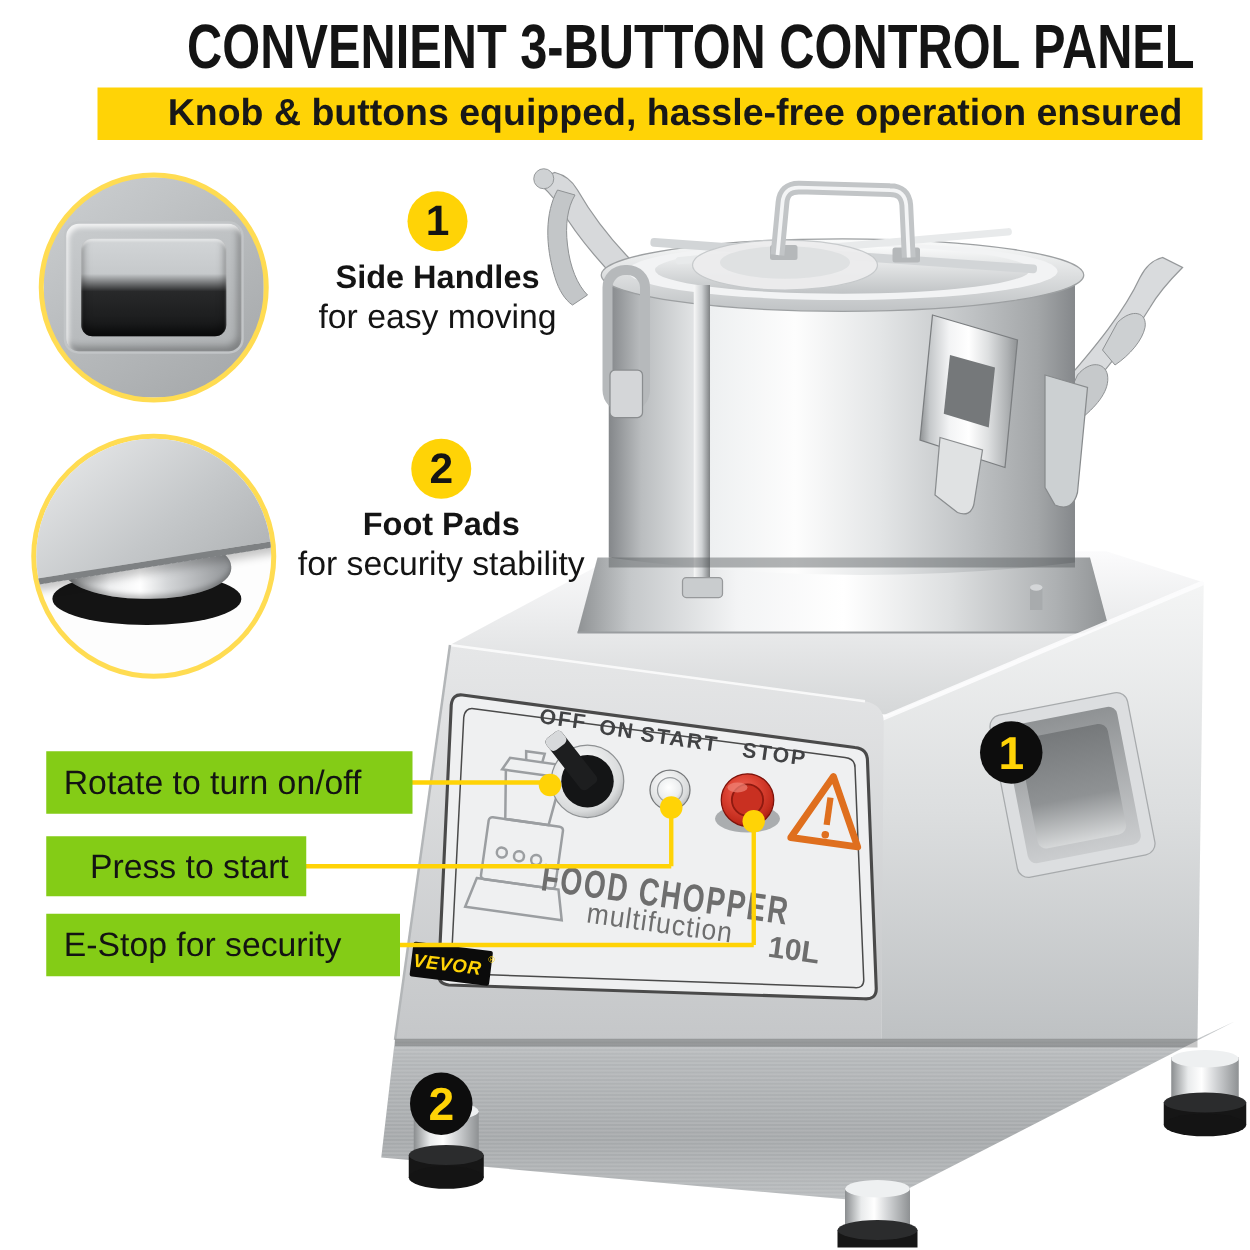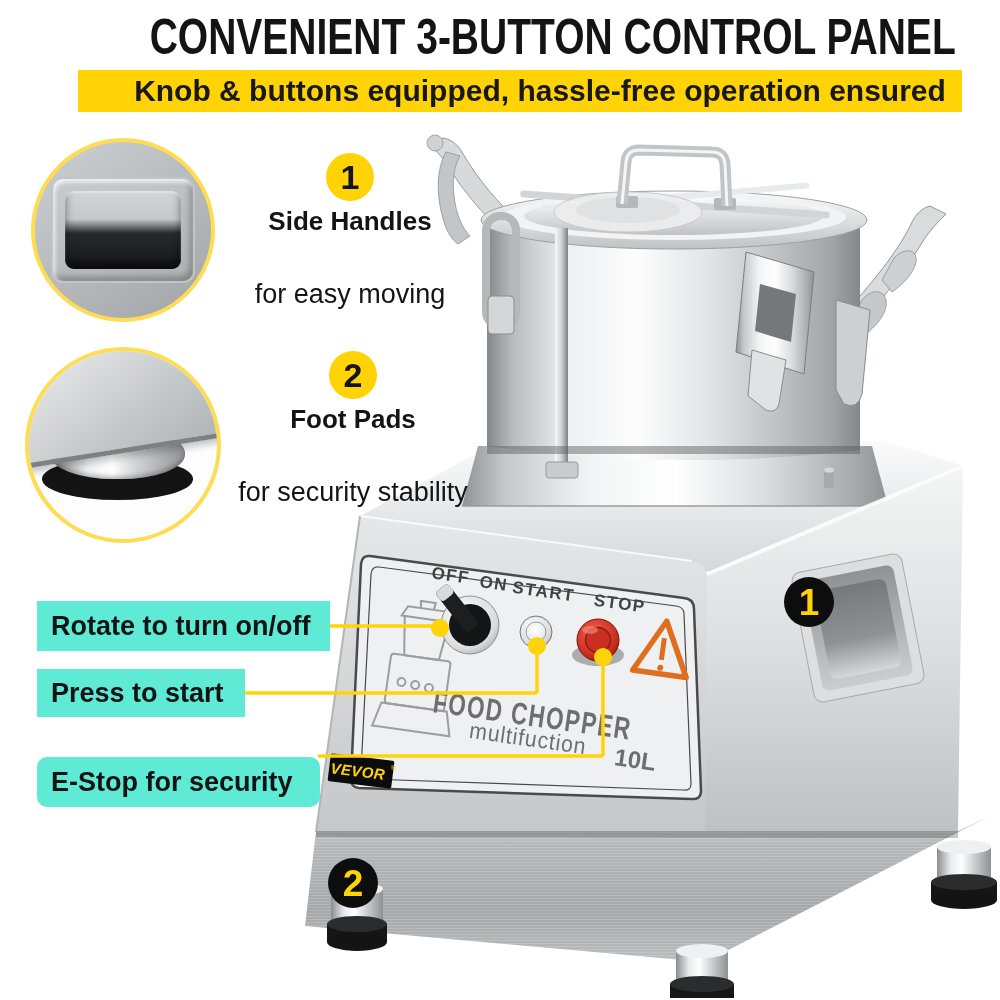--- a/index.html
+++ b/index.html
@@ -36,27 +36,27 @@
     background:linear-gradient(150deg,#eeeff0 15%,#c4c7c9 65%,#abaeb0);
     transform:rotate(-9deg);border-bottom:5px solid #7e8183;
     box-shadow:0 5px 7px rgba(0,0,0,.22);}
   
   .feature{position:absolute;text-align:center;color:#141414;}
   .feature-1{left:190px;top:153px;width:320px;}
   .feature-2{left:183px;top:351px;width:340px;}
   .fbadge{width:48px;height:48px;border-radius:50%;background:#FFD306;color:#141414;
     font-weight:bold;font-size:34px;line-height:48px;margin:0 auto 3px;}
   .fname{font-size:26px;font-weight:bold;line-height:34px;}
-  .fdesc{font-size:27px;line-height:31px;margin-top:41px;}
+  .fdesc{font-size:27px;line-height:31px;}
   
-  .callout{position:absolute;background:#5eead4;color:#131313;font-weight:bold;font-size:27px;
+  .callout{position:absolute;background:#84cc16;color:#131313;font-weight:normal;font-size:27px;
     height:50px;line-height:50px;padding:0 14px;white-space:nowrap;box-sizing:border-box;}
   .callout-1{left:37px;top:601px;min-width:293px;}
-  .callout-2{left:37px;top:669px;height:48px;line-height:48px;min-width:208px;}
-  .callout-3{left:37px;top:757px;min-width:283px;border-radius:10px;}
+  .callout-2{left:37px;top:669px;height:48px;line-height:48px;min-width:208px;text-align:right;}
+  .callout-3{left:37px;top:731px;min-width:283px;}
 </style>
 </head>
 <body>
 
 <svg width="1000" height="1000" viewBox="0 0 1000 1000" style="position:absolute;left:0;top:0;">
   <defs>
     <linearGradient id="bowlH" x1="0" y1="0" x2="1" y2="0">
       <stop offset="0" stop-color="#84878a"></stop>
         <stop offset=".07" stop-color="#babdbf"></stop>
       <stop offset=".22" stop-color="#eef0f1"></stop>

